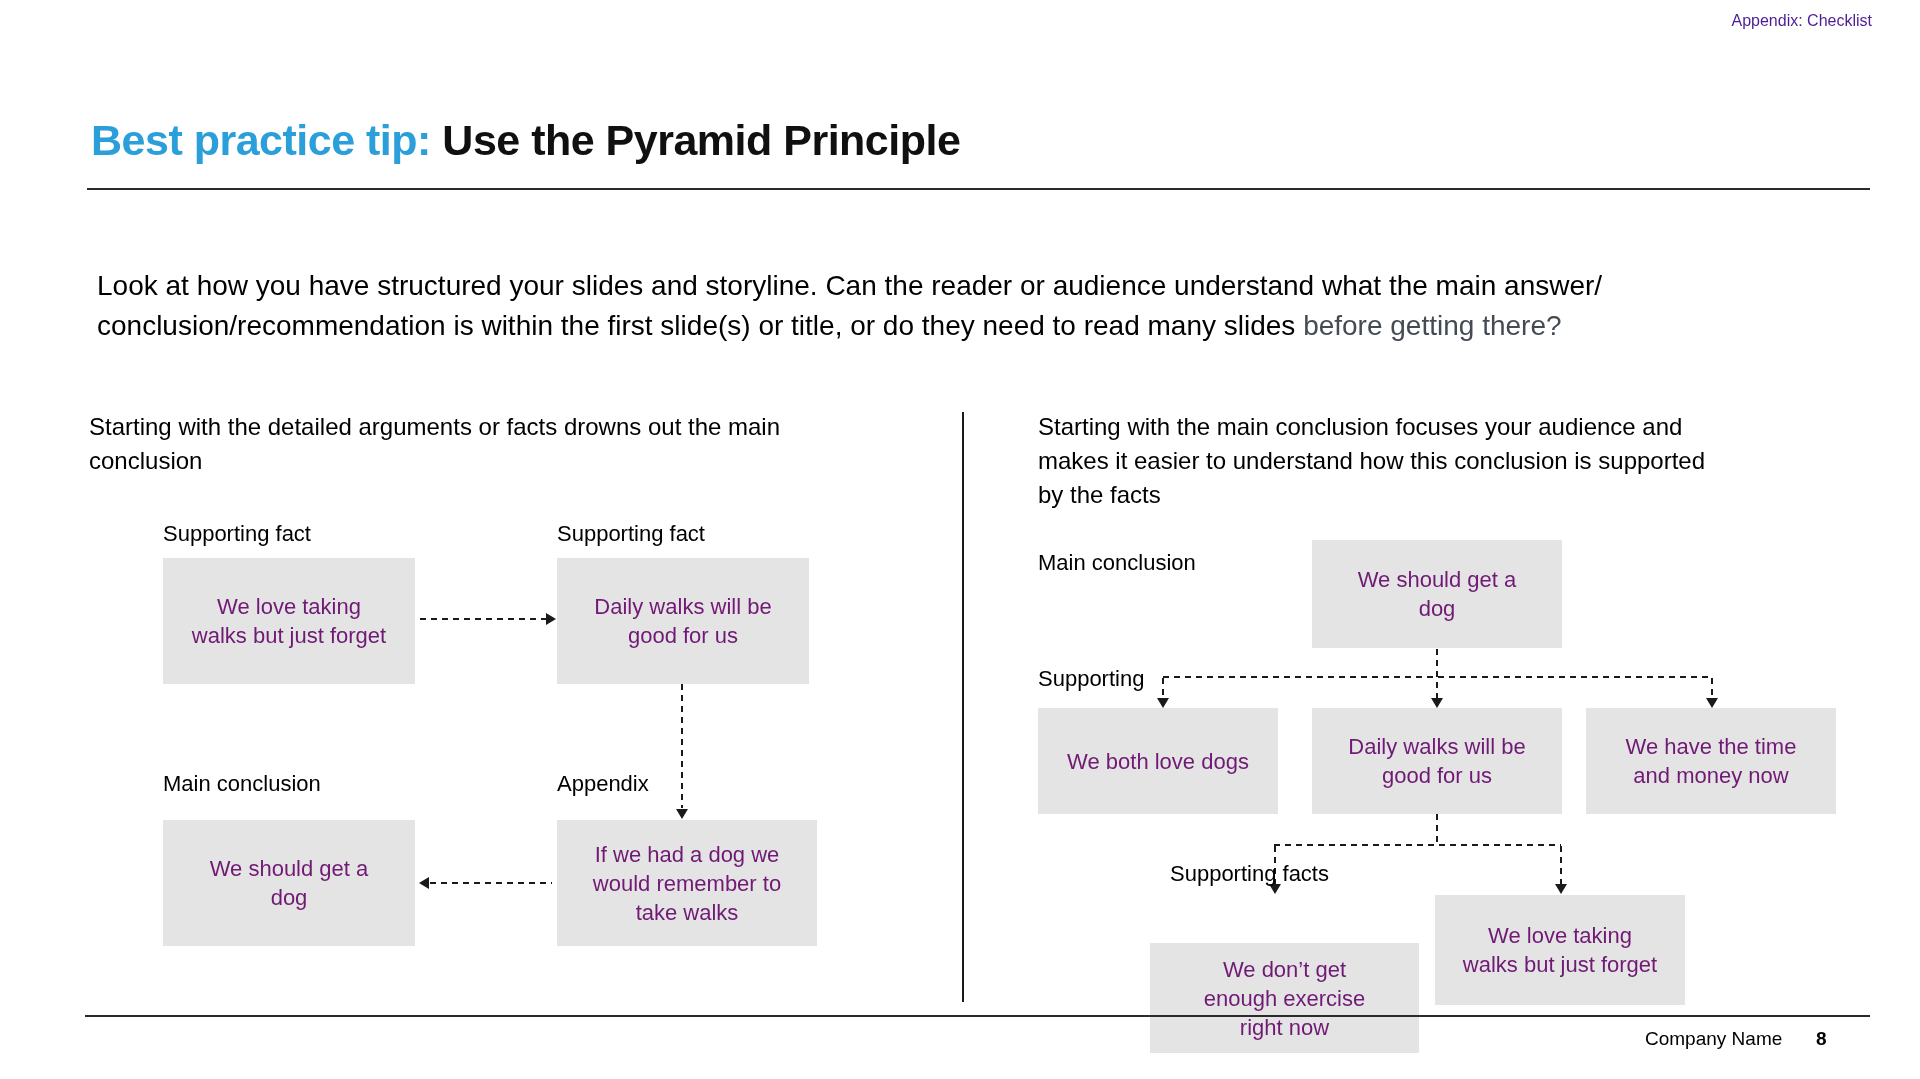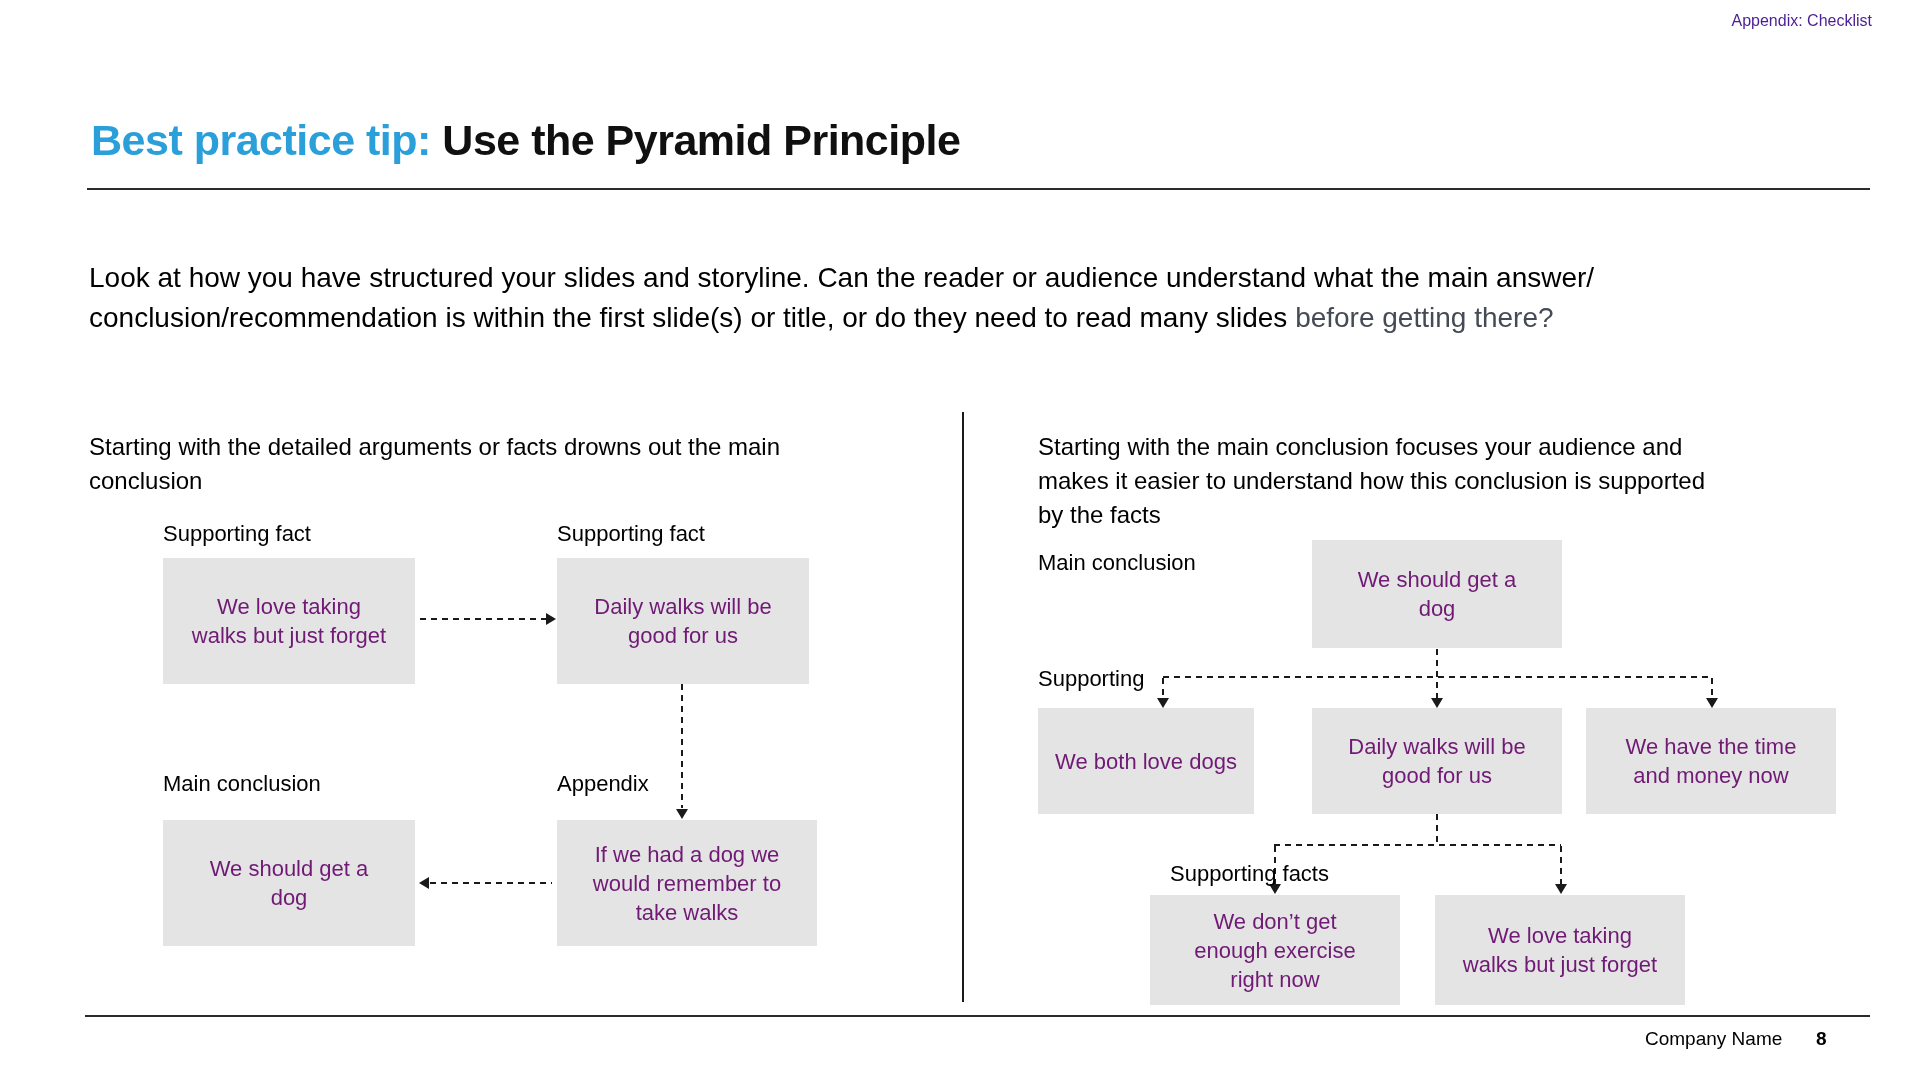--- a/index.html
+++ b/index.html
@@ -13,21 +13,21 @@
   .slide{
     position:relative;width:1920px;height:1079px;background:#ffffff;overflow:hidden;
     font-family:"Liberation Sans","DejaVu Sans",sans-serif;color:var(--ink);
   }
   .appendix{position:absolute;top:12px;right:48px;font-size:16px;color:#4c1d95;}
   .title{position:absolute;left:87px;top:112px;font-size:43px;font-weight:700;letter-spacing:-0.5px;white-space:nowrap;}
   .title .hl{color:var(--accent);}
   .title-rule{position:absolute;left:87px;top:188px;width:1783px;height:2px;background:#2b2b2b;}
   .intro{position:absolute;left:89px;top:258px;width:1805px;font-size:28px;line-height:40px;color:#000;}
   .intro .muted{color:var(--muted);}
-  .col-heading{position:absolute;font-size:24px;line-height:34px;color:#000;margin-top:20px;}
+  .col-heading{position:absolute;font-size:24px;line-height:34px;color:#000;}
   .pre{white-space:pre-line;}
   .dlabel{position:absolute;font-size:22px;color:#000;white-space:nowrap;}
   .dbox{
     position:absolute;background:var(--boxbg);display:flex;align-items:center;justify-content:center;
     text-align:center;font-size:22px;line-height:29px;color:#701a75;
   }
   .dash-h{position:absolute;height:2px;background:repeating-linear-gradient(to right,var(--line) 0 6px,transparent 6px 11px);}
   .dash-v{position:absolute;width:2px;background:repeating-linear-gradient(to bottom,var(--line) 0 6px,transparent 6px 11px);}
   .arr{position:absolute;width:0;height:0;}
   .arr-right{border-top:6px solid transparent;border-bottom:6px solid transparent;border-left:10px solid var(--line);}
@@ -41,21 +41,21 @@
 </head>
 <body>
 
 <div class="slide">
 
   <div class="appendix">Appendix: Checklist</div>
 
   <h1 class="title" style="margin:4px;"><span class="hl">Best practice tip: </span><span>Use the Pyramid Principle</span></h1>
   <div class="title-rule"></div>
 
-  <p class="intro" style="margin:0;">
+  <p class="intro" style="margin:8px;">
     <span>Look at how you have structured your slides and storyline. Can the reader or audience understand what the main answer/</span><br>
     <span>conclusion/recommendation is within the first slide(s) or title, or do they need to read many slides </span><span class="muted">before getting there?</span>
   </p>
 
   <div class="col-heading pre" style="left:89px;top:410px;width:840px;">Starting with the detailed arguments or facts drowns out the main
 conclusion</div>
 
   <div class="dash-h" style="left:420px;top:618px;width:126px;"></div>
   <div class="arr arr-right" style="left:546px;top:613px;"></div>
 
@@ -102,29 +102,29 @@
   <div class="dash-v" style="left:1560px;top:846px;height:38px;"></div>
   <div class="arr arr-down" style="left:1269px;top:884px;"></div>
   <div class="arr arr-down" style="left:1555px;top:884px;"></div>
 
   <div class="dlabel" style="left:1038px;top:550px;">Main conclusion</div>
   <div class="dbox pre" style="left:1312px;top:540px;width:250px;height:108px;padding:0 35px;box-sizing:border-box;">We should get a
 dog</div>
 
   <div class="dlabel" style="left:1038px;top:666px;">Supporting</div>
 
-  <div class="dbox pre" style="left:1038px;top:708px;width:216px;height:106px;padding:0 10px;box-sizing:border-box;">We both love dogs</div>
+  <div class="dbox pre" style="left:1038px;top:708px;width:240px;height:106px;padding:0 10px;box-sizing:border-box;">We both love dogs</div>
   <div class="dbox pre" style="left:1312px;top:708px;width:250px;height:106px;padding:0 10px;box-sizing:border-box;">Daily walks will be
 good for us</div>
   <div class="dbox pre" style="left:1586px;top:708px;width:250px;height:106px;padding:0 10px;box-sizing:border-box;">We have the time
 and money now</div>
 
   <div class="dlabel" style="left:1170px;top:861px;">Supporting facts</div>
 
-  <div class="dbox pre" style="left:1150px;top:895px;width:250px;height:110px;padding:0 30px;box-sizing:border-box;">We don’t get
+  <div class="dbox pre" style="left:1150px;top:943px;width:269px;height:110px;padding:0 30px;box-sizing:border-box;">We don’t get
 enough exercise
 right now</div>
   <div class="dbox pre" style="left:1435px;top:895px;width:250px;height:110px;padding:0 10px;box-sizing:border-box;">We love taking
 walks but just forget</div>
 
   <div class="footer-rule"></div>
   <div class="footer-company">Company Name</div>
   <div class="footer-page">8</div>
 
 </div>

